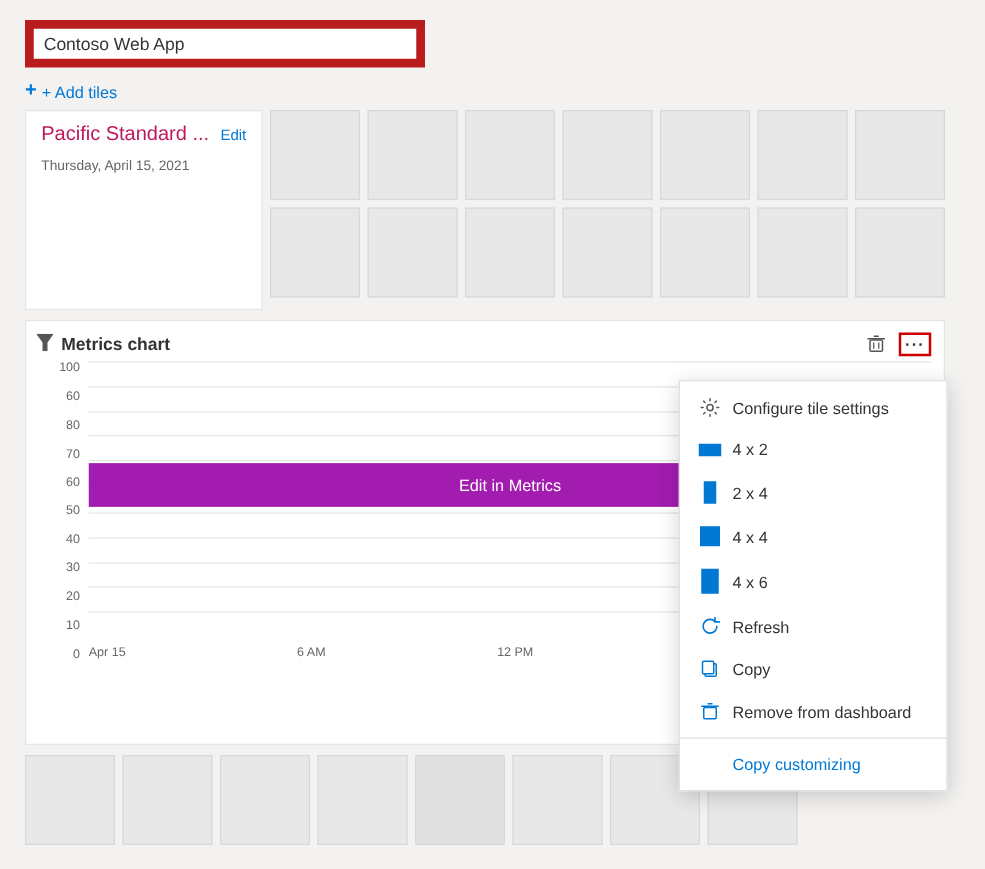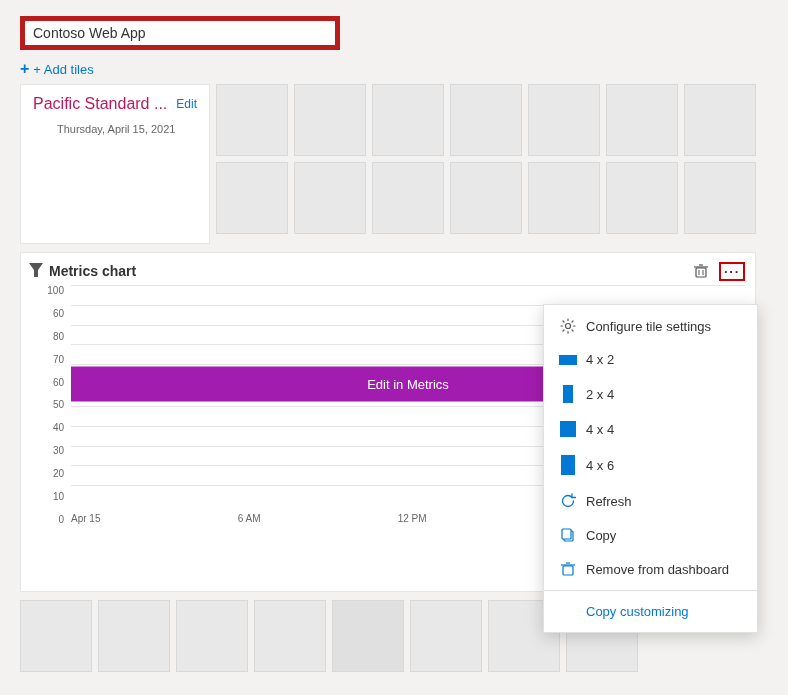--- a/index.html
+++ b/index.html
@@ -20,21 +20,21 @@
       height: 100%;
     }
 
     .title-row {
       display: flex;
       align-items: center;
       margin-bottom: 10px;
     }
 
     .title-input {
-      border: 5px solid #b91c1c;
+      border: 7px solid #b91c1c;
       padding: 4px 8px;
       font-size: 14px;
       color: #333;
       width: 320px;
       outline: none;
       background: #fff;
     }
 
     .add-tiles-row {
       display: flex;
@@ -110,21 +110,20 @@
     .tile-time-ampm {
       font-size: 18px;
       color: #0078d4;
       font-weight: 300;
     }
 
     .tile-time-date {
       font-size: 11px;
       color: #666;
       margin-top: 10px;
-      margin-left: 24px;
     }
 
     
     .tile-small {
       background: #e8e8e8;
       border: 1px solid #d8d8d8;
       min-height: 72px;
     }
 
     

